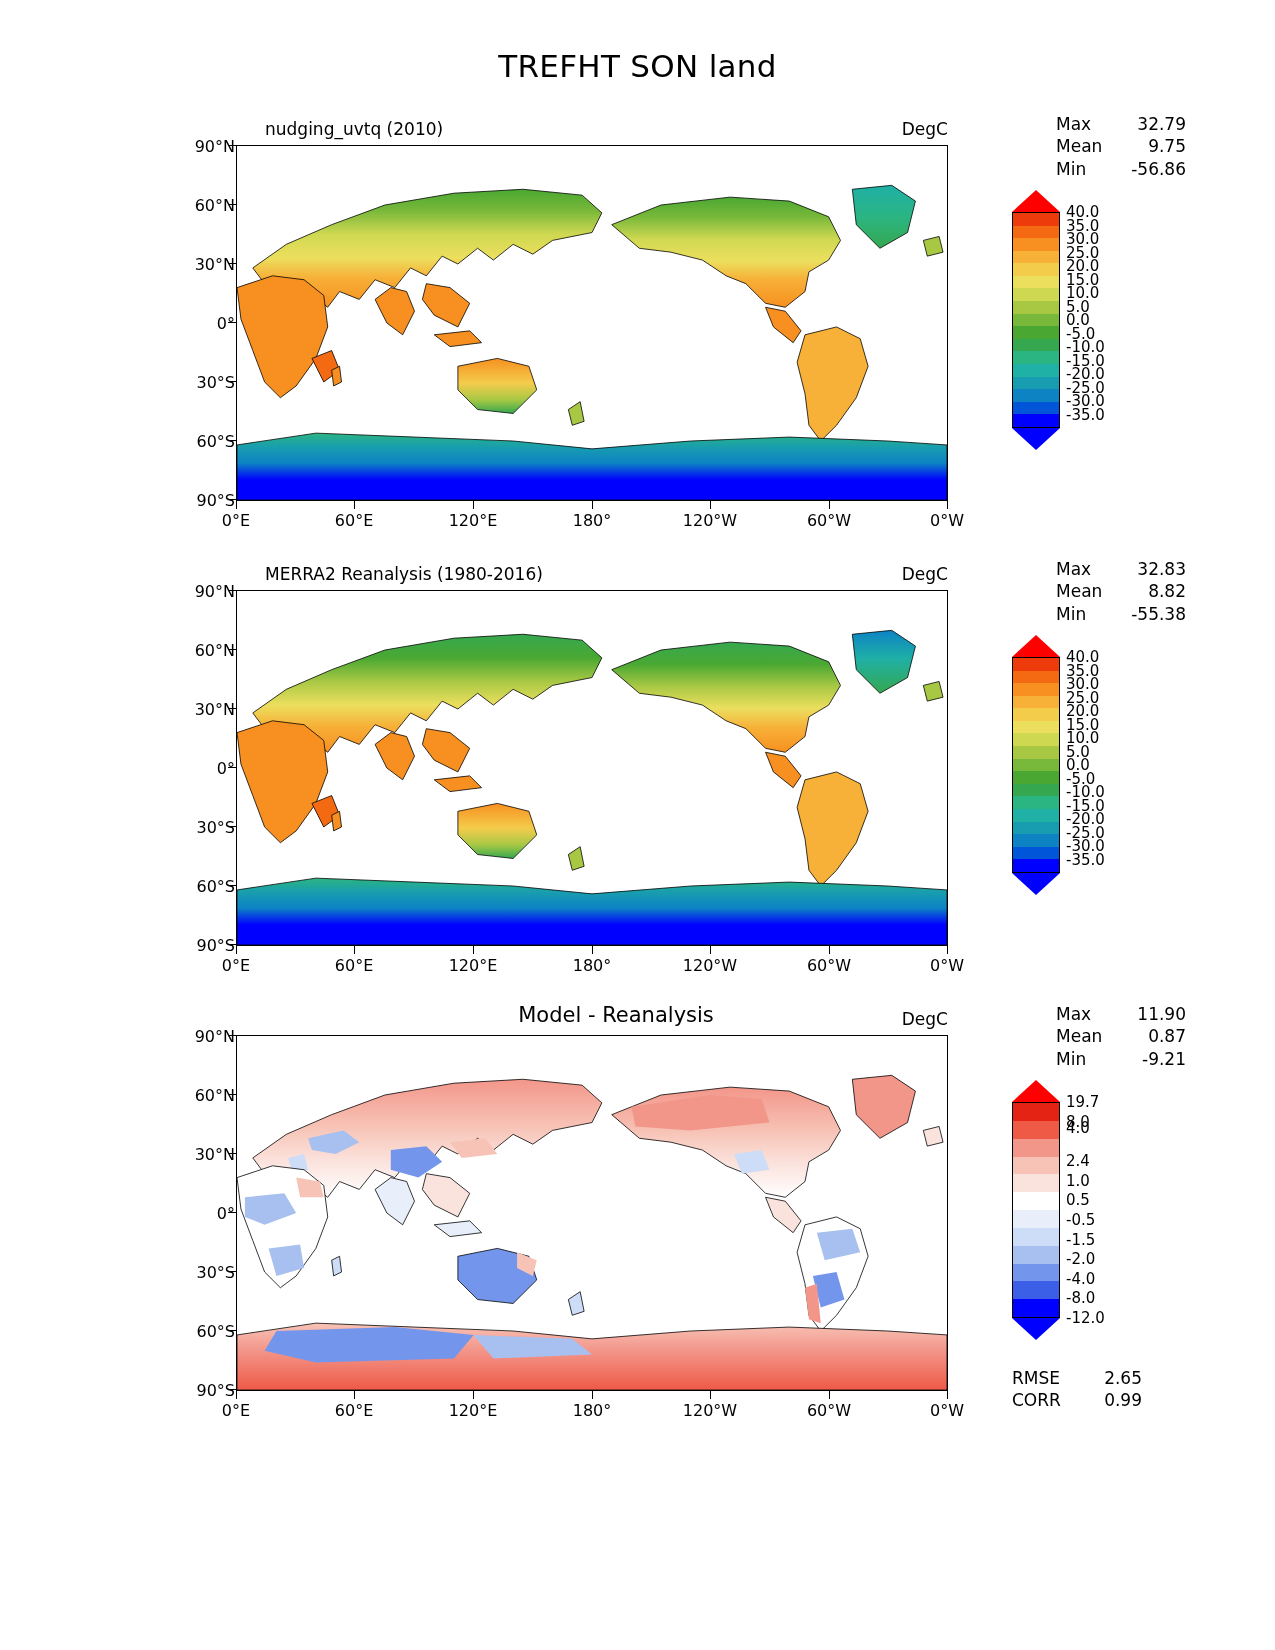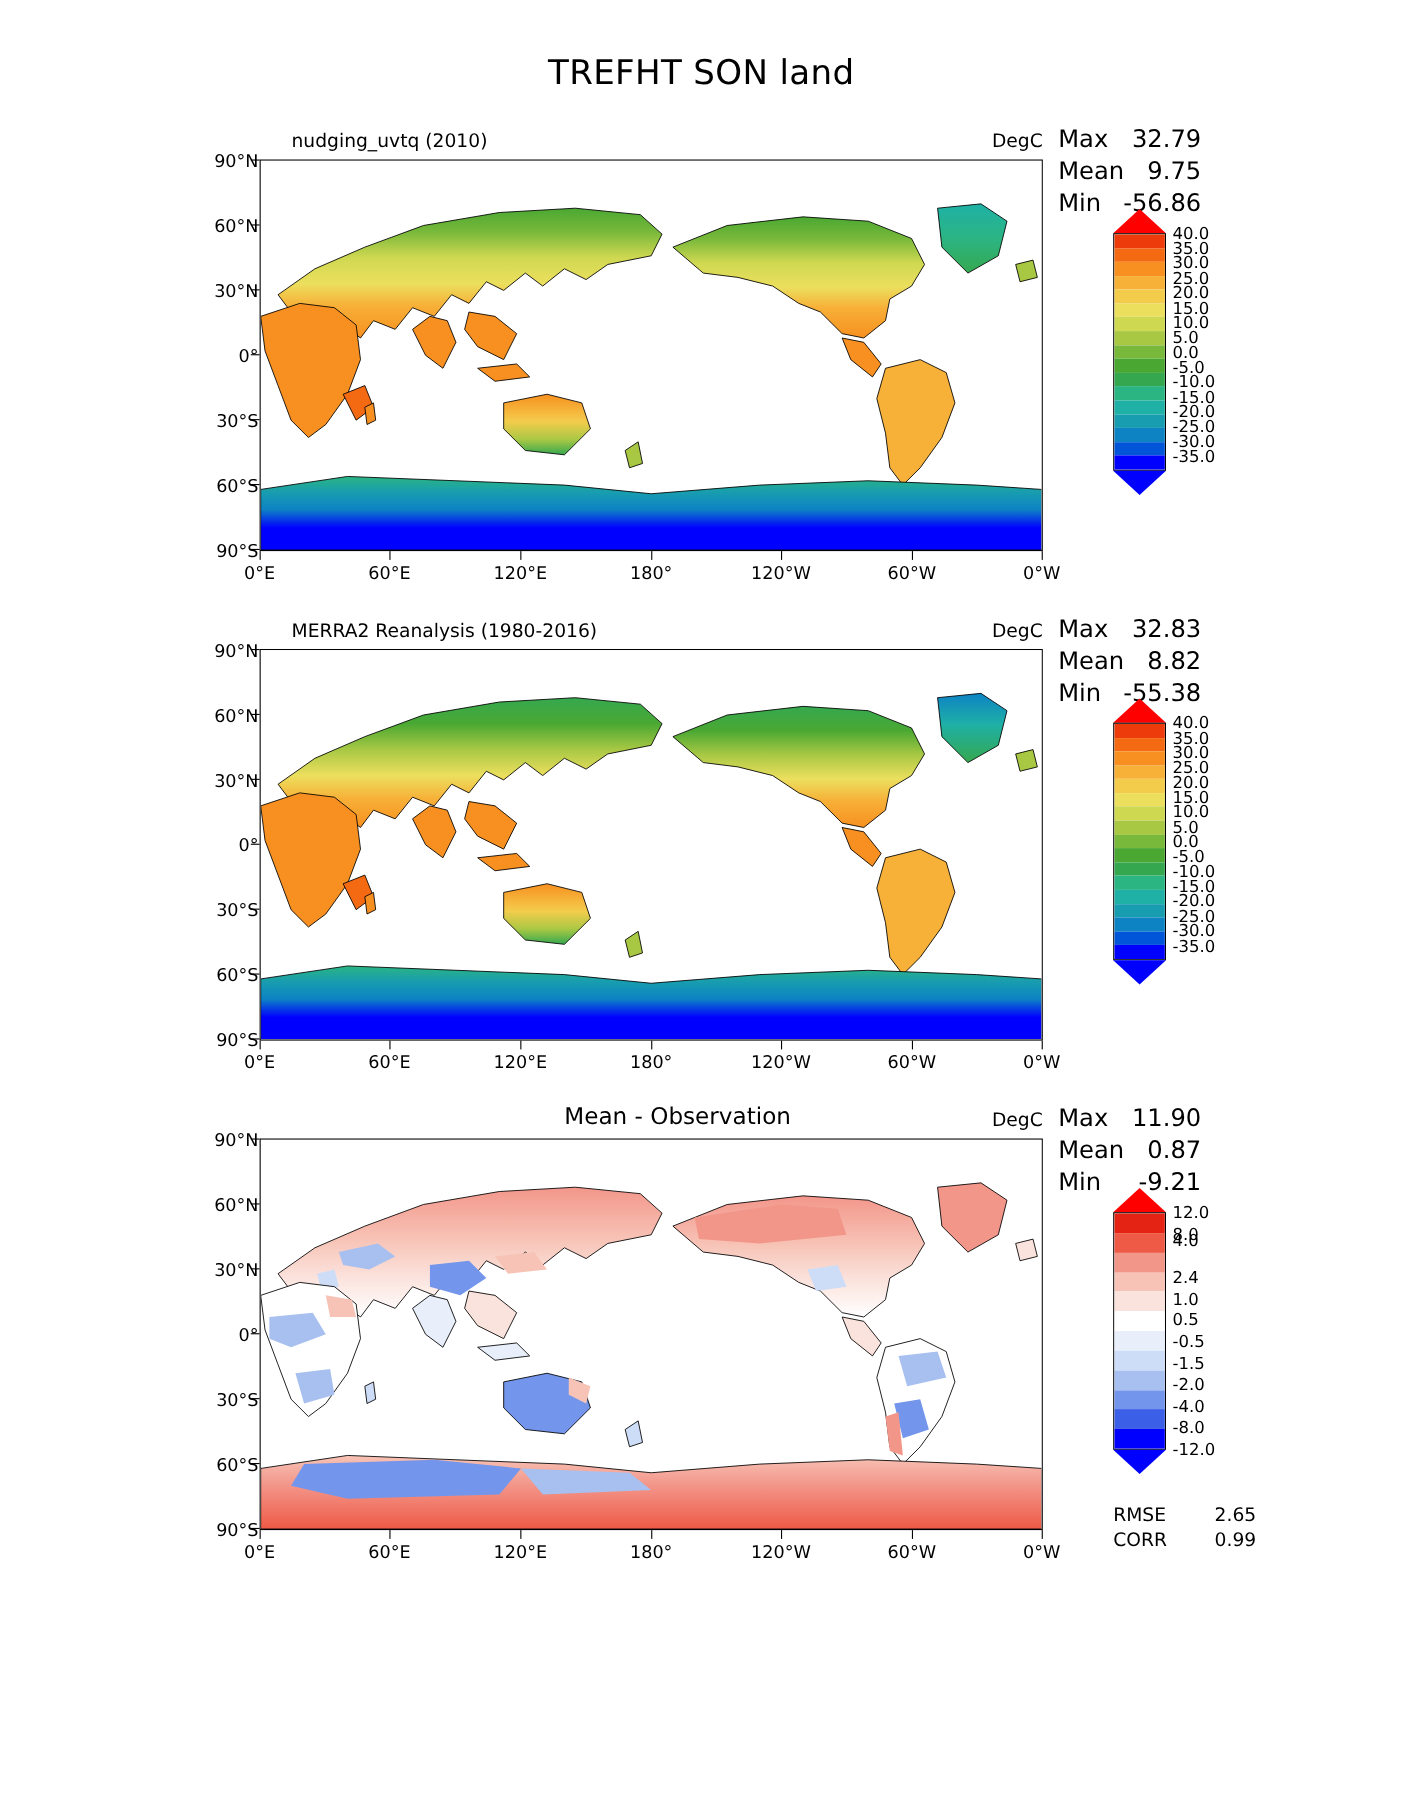--- a/index.html
+++ b/index.html
@@ -99,23 +99,23 @@
     position: absolute;
     top: 396px;
     width: 1.2px;
     height: 8px;
     background: #000;
   }
 
   
   .stats {
     position: absolute;
-    left: 962px;
+    left: 1056px;
     top: 8px;
-    font-size: 22px;
+    font-size: 17px;
     line-height: 1.32;
   }
   .stat-row {
     display: block;
     white-space: pre;
   }
   .stat-key { display: inline-block; width: 58px; }
   .stat-val { display: inline-block; width: 72px; text-align: right; }
 
   .bottom-stats {
@@ -467,21 +467,21 @@
         <div class="cbar-ticklabel" style="top:148.5px;">-15.0</div>
         <div class="cbar-ticklabel" style="top:162px;">-20.0</div>
         <div class="cbar-ticklabel" style="top:175.5px;">-25.0</div>
         <div class="cbar-ticklabel" style="top:189px;">-30.0</div>
         <div class="cbar-ticklabel" style="top:202.5px;">-35.0</div>
       </div>
     </div>
   </div>
 
   <div class="panel panel-3">
-    <div class="panel-label centered">Mean - Observation</div>
+    <div class="panel-label centered">Model - Reanalysis</div>
     <div class="units-label">DegC</div>
 
     <div class="map-frame">
       <svg class="mapsvg" width="710" height="354" viewBox="0 0 360 180" preserveAspectRatio="none">
         <defs>
           <clipPath id="clip3">
               <rect x="0" y="0" width="360" height="180"></rect>
             </clipPath>
           <linearGradient id="dnh" x1="0" y1="0" x2="0" y2="1">
             <stop offset="0%" stop-color="#f3968a"></stop>
@@ -590,21 +590,21 @@
         <div class="cbar-seg" style="background:#e8effb"></div>
         <div class="cbar-seg" style="background:#ffffff"></div>
         <div class="cbar-seg" style="background:#fbe3dd"></div>
         <div class="cbar-seg" style="background:#f7c3b6"></div>
         <div class="cbar-seg" style="background:#f3968a"></div>
         <div class="cbar-seg" style="background:#ee5a46"></div>
         <div class="cbar-seg" style="background:#e52314"></div>
       </div>
       <div class="cbar-arrow-bot" style="border-top:22px solid #0000ff;"></div>
       <div class="cbar-ticklabels">
-        <div class="cbar-ticklabel" style="top:0px;">12.0</div>
+        <div class="cbar-ticklabel" style="top:0px;">19.7</div>
         <div class="cbar-ticklabel" style="top:19.6px;">8.0</div>
         <div class="cbar-ticklabel" style="top:26px;">4.0</div>
         <div class="cbar-ticklabel" style="top:58.9px;">2.4</div>
         <div class="cbar-ticklabel" style="top:78.5px;">1.0</div>
         <div class="cbar-ticklabel" style="top:98.2px;">0.5</div>
         <div class="cbar-ticklabel" style="top:117.8px;">-0.5</div>
         <div class="cbar-ticklabel" style="top:137.5px;">-1.5</div>
         <div class="cbar-ticklabel" style="top:157.1px;">-2.0</div>
         <div class="cbar-ticklabel" style="top:176.7px;">-4.0</div>
         <div class="cbar-ticklabel" style="top:196.4px;">-8.0</div>

